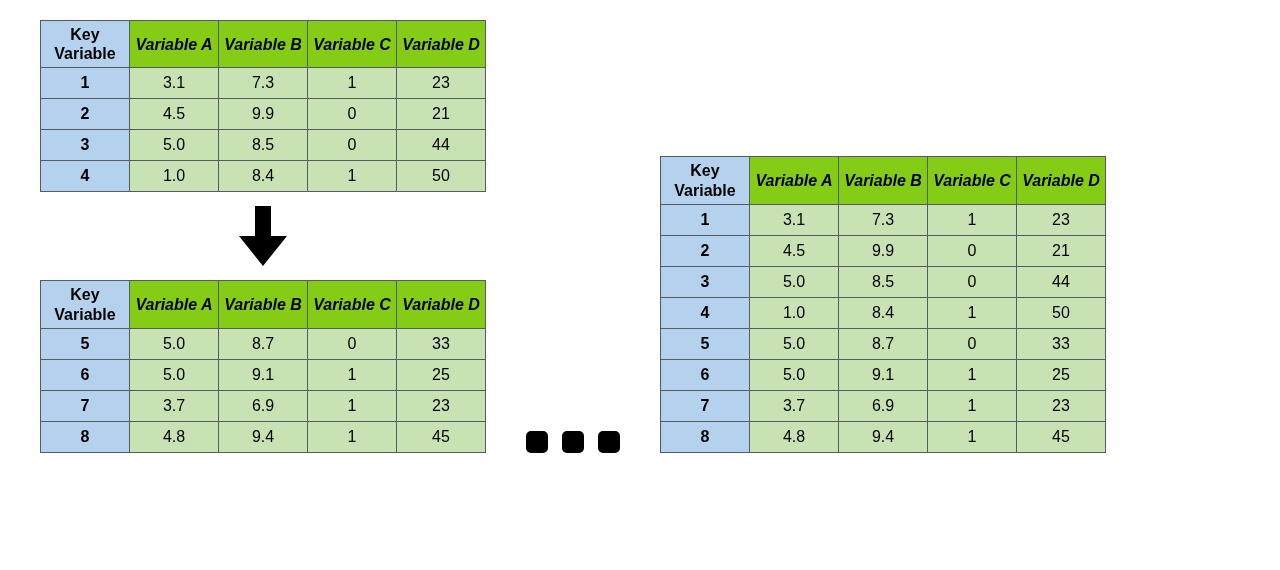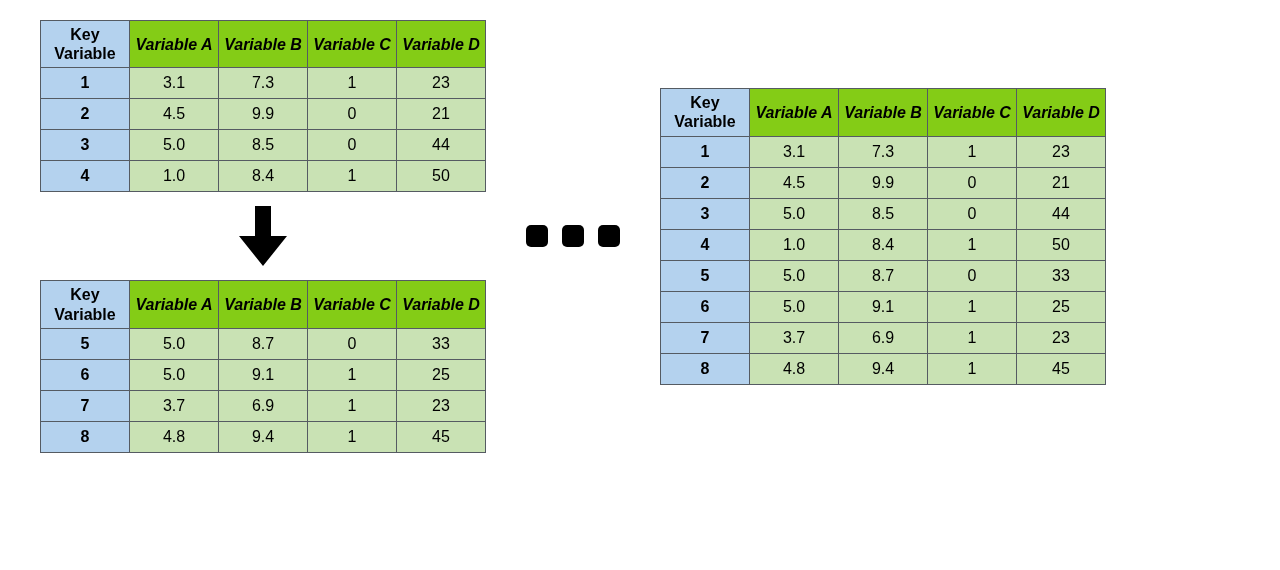--- a/index.html
+++ b/index.html
@@ -5,21 +5,21 @@
   body {
     margin: 0;
     padding: 20px 40px;
     font-family: Arial, Helvetica, sans-serif;
     background: #fff;
     width: 1280px;
     box-sizing: border-box;
   }
   .wrap {
     display: flex;
-    align-items: center;
+    align-items: flex-end;
     gap: 30px;
   }
   .left-col {
     display: flex;
     flex-direction: column;
     align-items: center;
   }
   table {
     border-collapse: collapse;
   }

